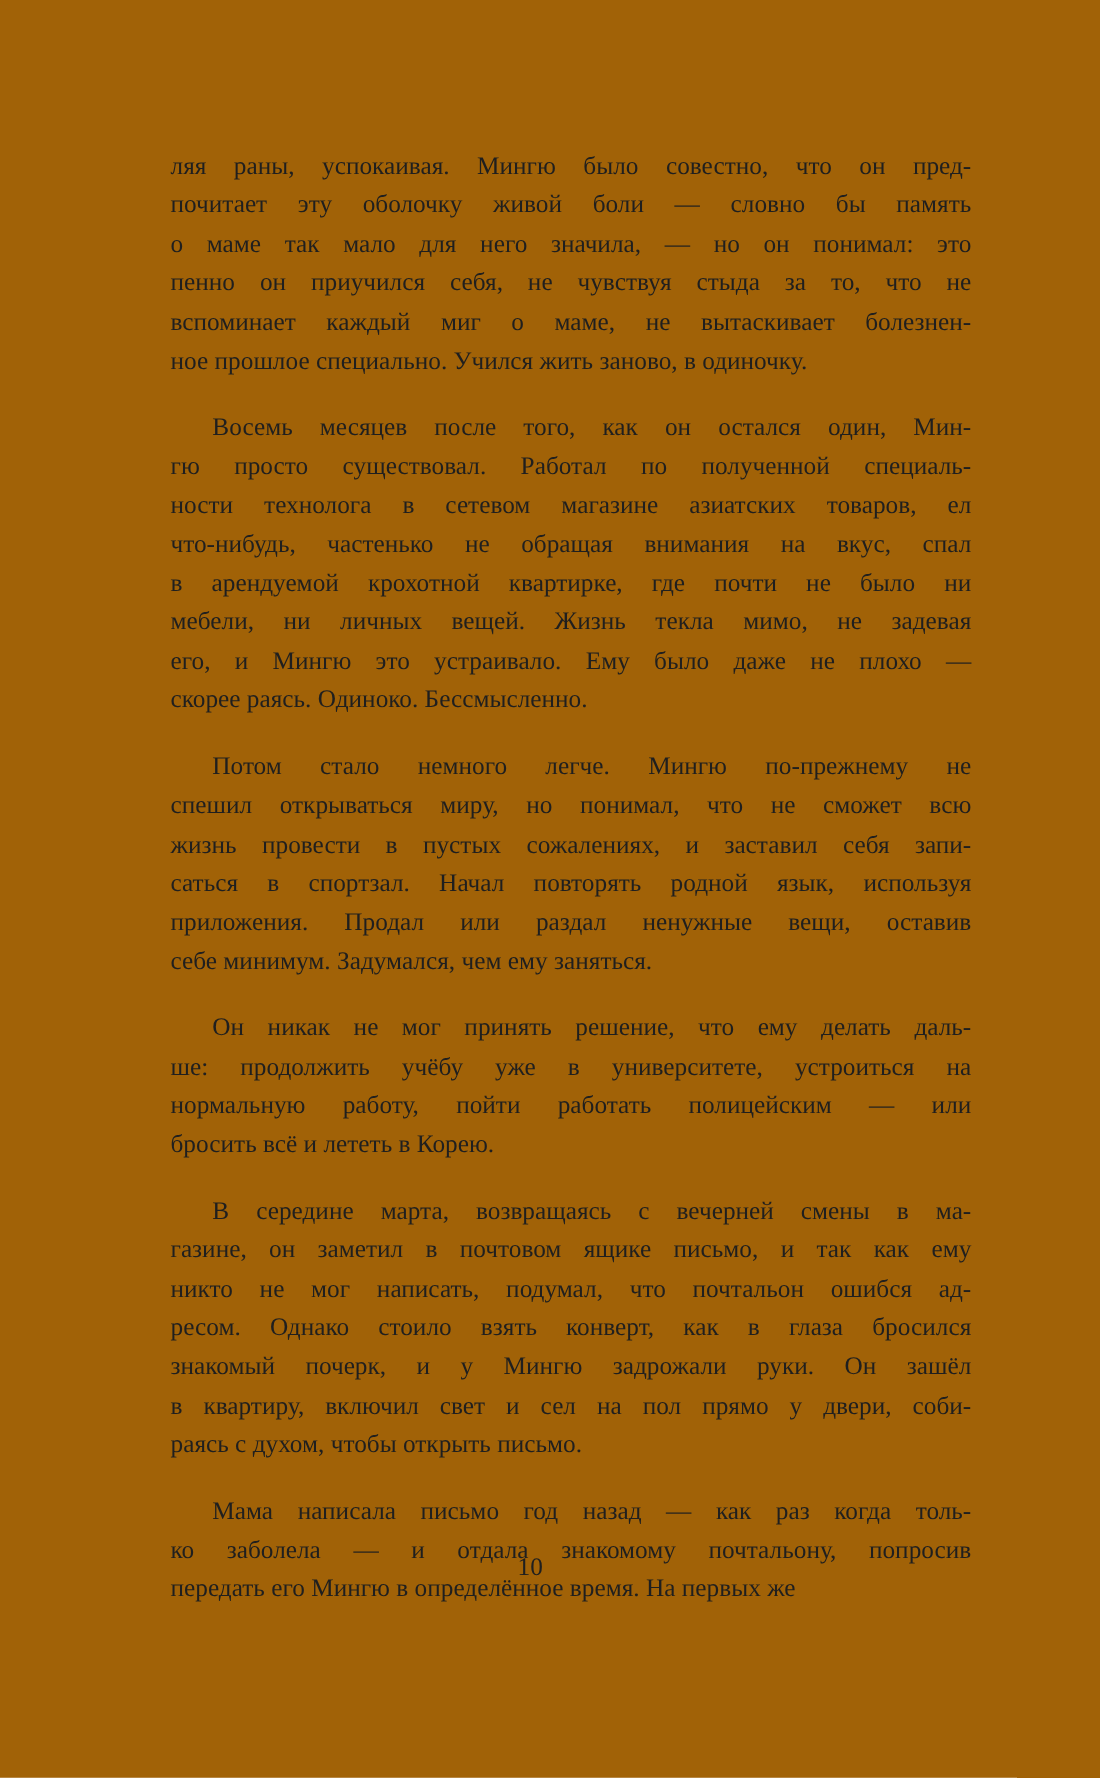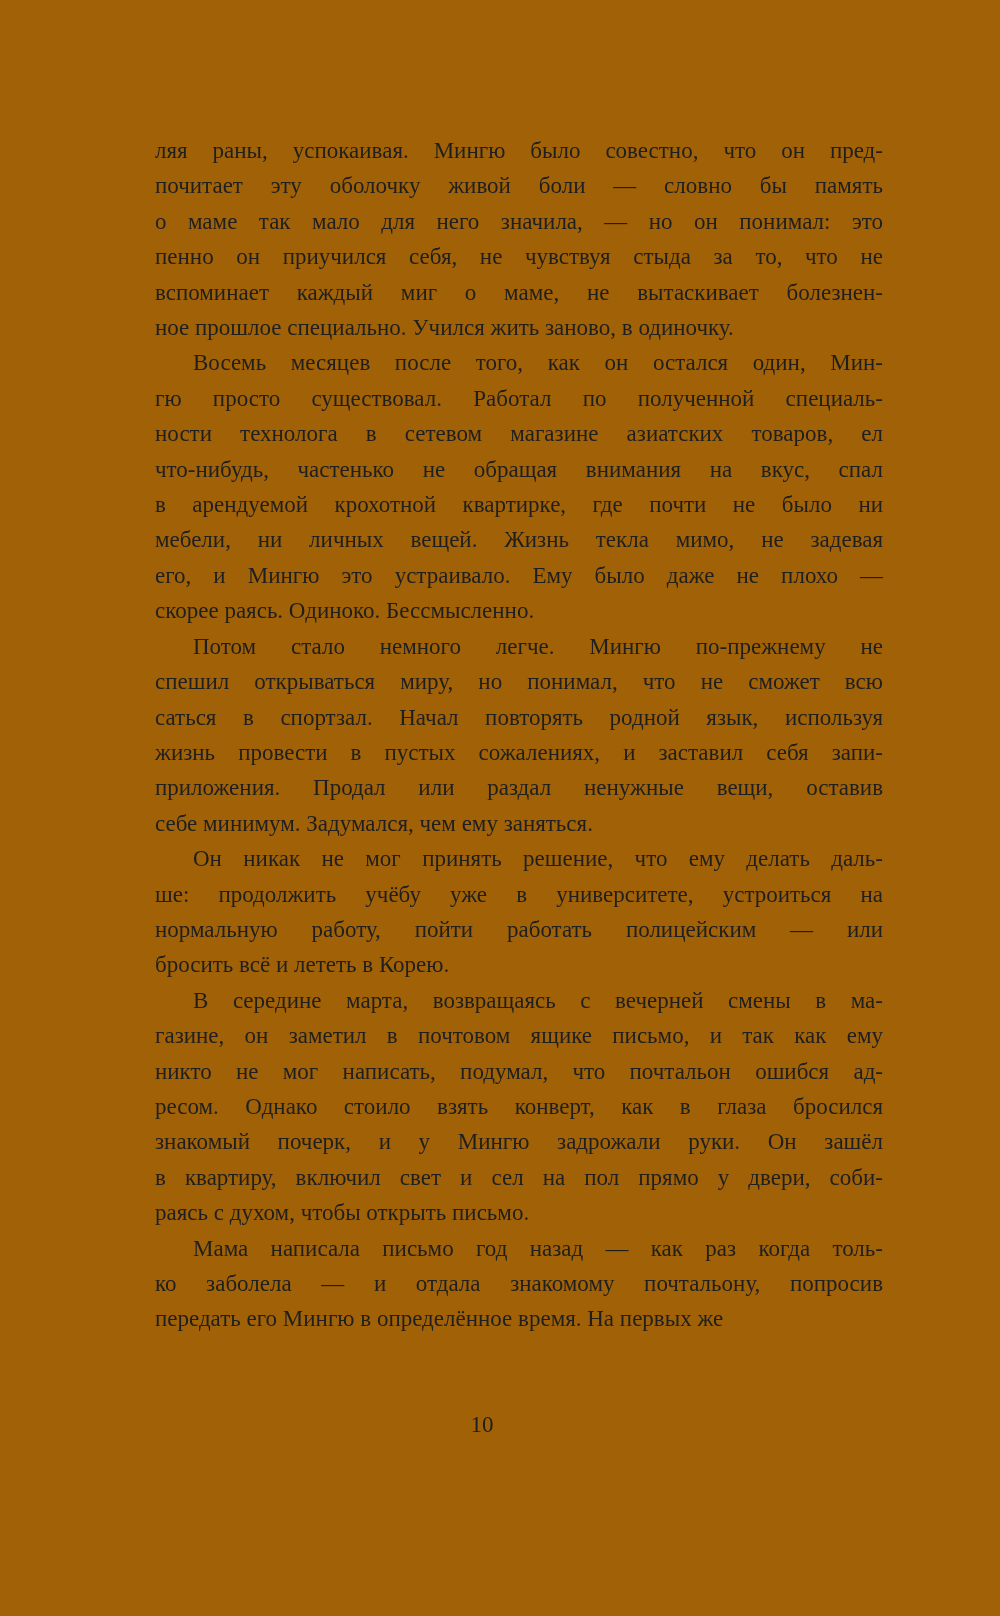--- a/index.html
+++ b/index.html
@@ -37,20 +37,21 @@
     text-align-last: justify;
     -moz-text-align-last: justify;
     white-space: normal;
   }
   .line.last {
     text-align-last: left;
     -moz-text-align-last: left;
   }
   .line.indent {
     text-indent: 38px;
+    margin-top: 25px;
   }
   .page-number {
     position: absolute;
     top: 1412px;
     left: 0;
     width: 964px;
     text-align: center;
     font-size: 23px;
     color: #1f1f1f;
   }
@@ -74,22 +75,22 @@
         <div class="line">ности технолога в сетевом магазине азиатских товаров, ел</div>
         <div class="line">что-нибудь, частенько не обращая внимания на вкус, спал</div>
         <div class="line">в арендуемой крохотной квартирке, где почти не было ни</div>
         <div class="line">мебели, ни личных вещей. Жизнь текла мимо, не задевая</div>
         <div class="line">его, и Мингю это устраивало. Ему было даже не плохо —</div>
         <div class="line last">скорее раясь. Одиноко. Бессмысленно.</div>
       </div>
       <div class="paragraph">
         <div class="line indent">Потом стало немного легче. Мингю по-прежнему не</div>
         <div class="line">спешил открываться миру, но понимал, что не сможет всю</div>
+        <div class="line">жизнь провести в пустых сожалениях, и заставил себя запи-</div>
         <div class="line">саться в спортзал. Начал повторять родной язык, используя</div>
-        <div class="line">жизнь провести в пустых сожалениях, и заставил себя запи-</div>
         <div class="line">приложения. Продал или раздал ненужные вещи, оставив</div>
         <div class="line last">себе минимум. Задумался, чем ему заняться.</div>
       </div>
       <div class="paragraph">
         <div class="line indent">Он никак не мог принять решение, что ему делать даль-</div>
         <div class="line">ше: продолжить учёбу уже в университете, устроиться на</div>
         <div class="line">нормальную работу, пойти работать полицейским — или</div>
         <div class="line last">бросить всё и лететь в Корею.</div>
       </div>
       <div class="paragraph">

